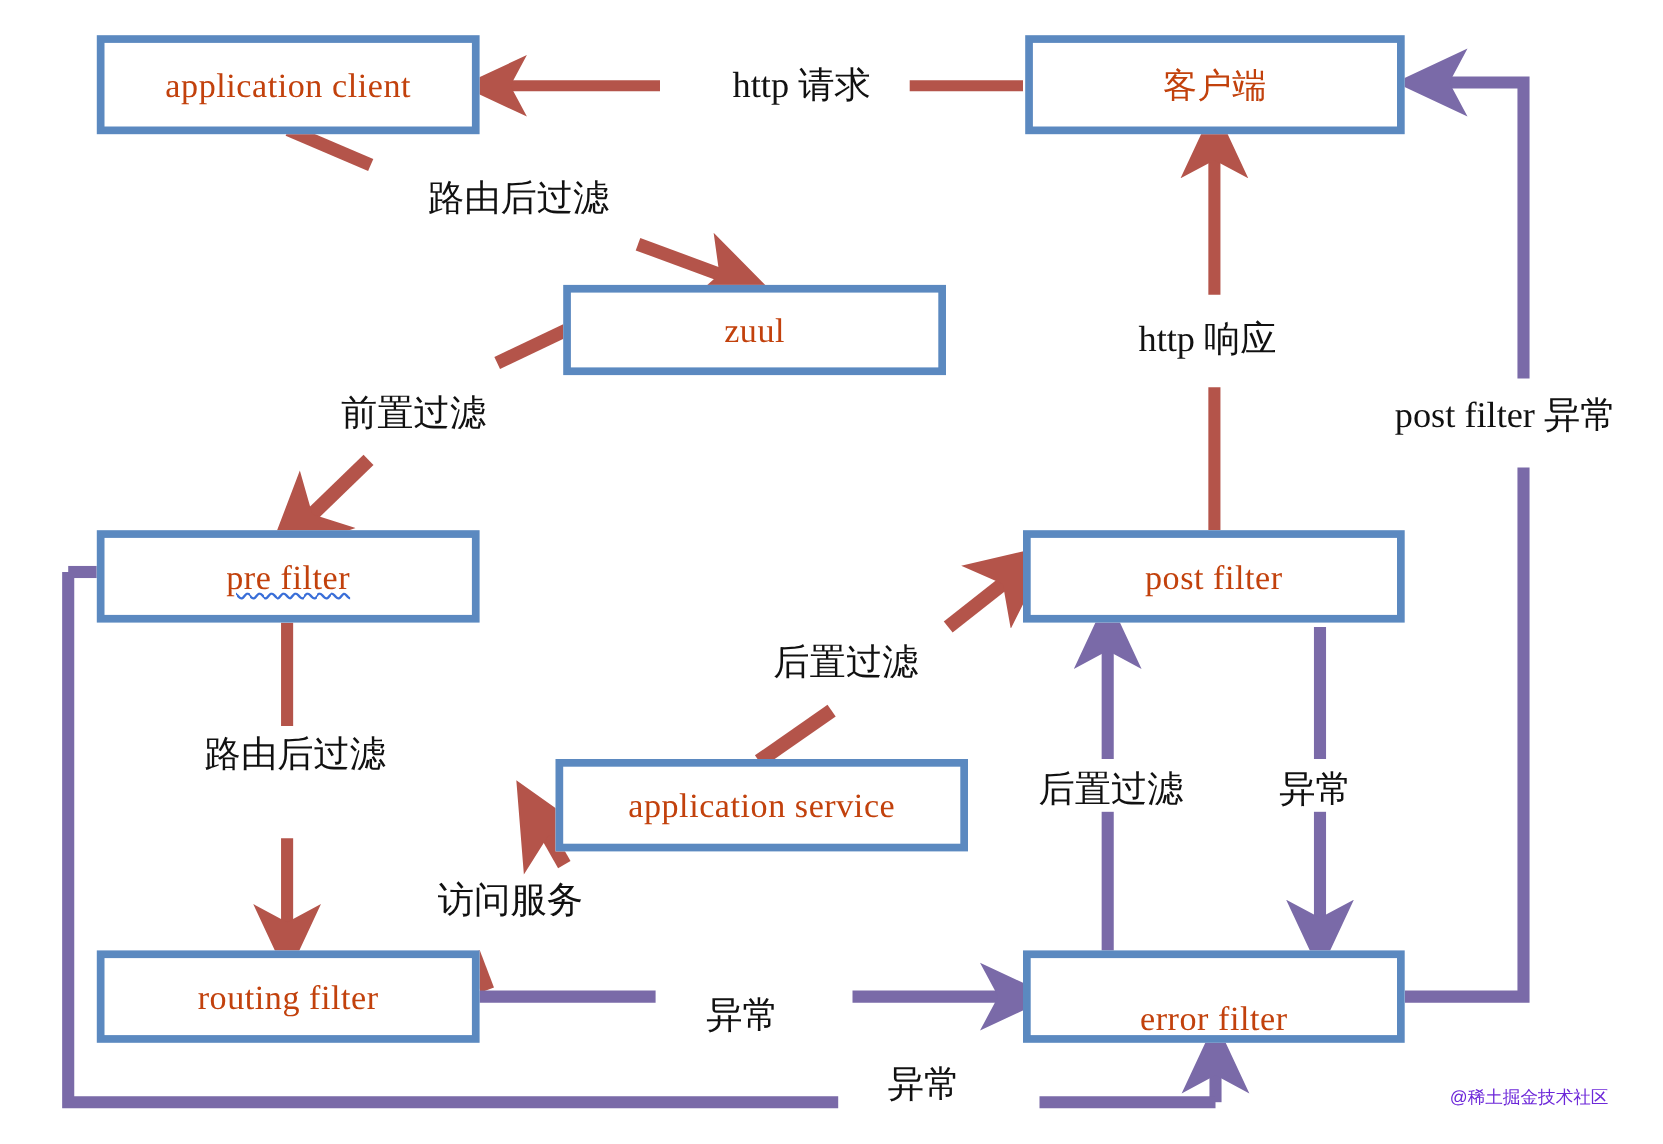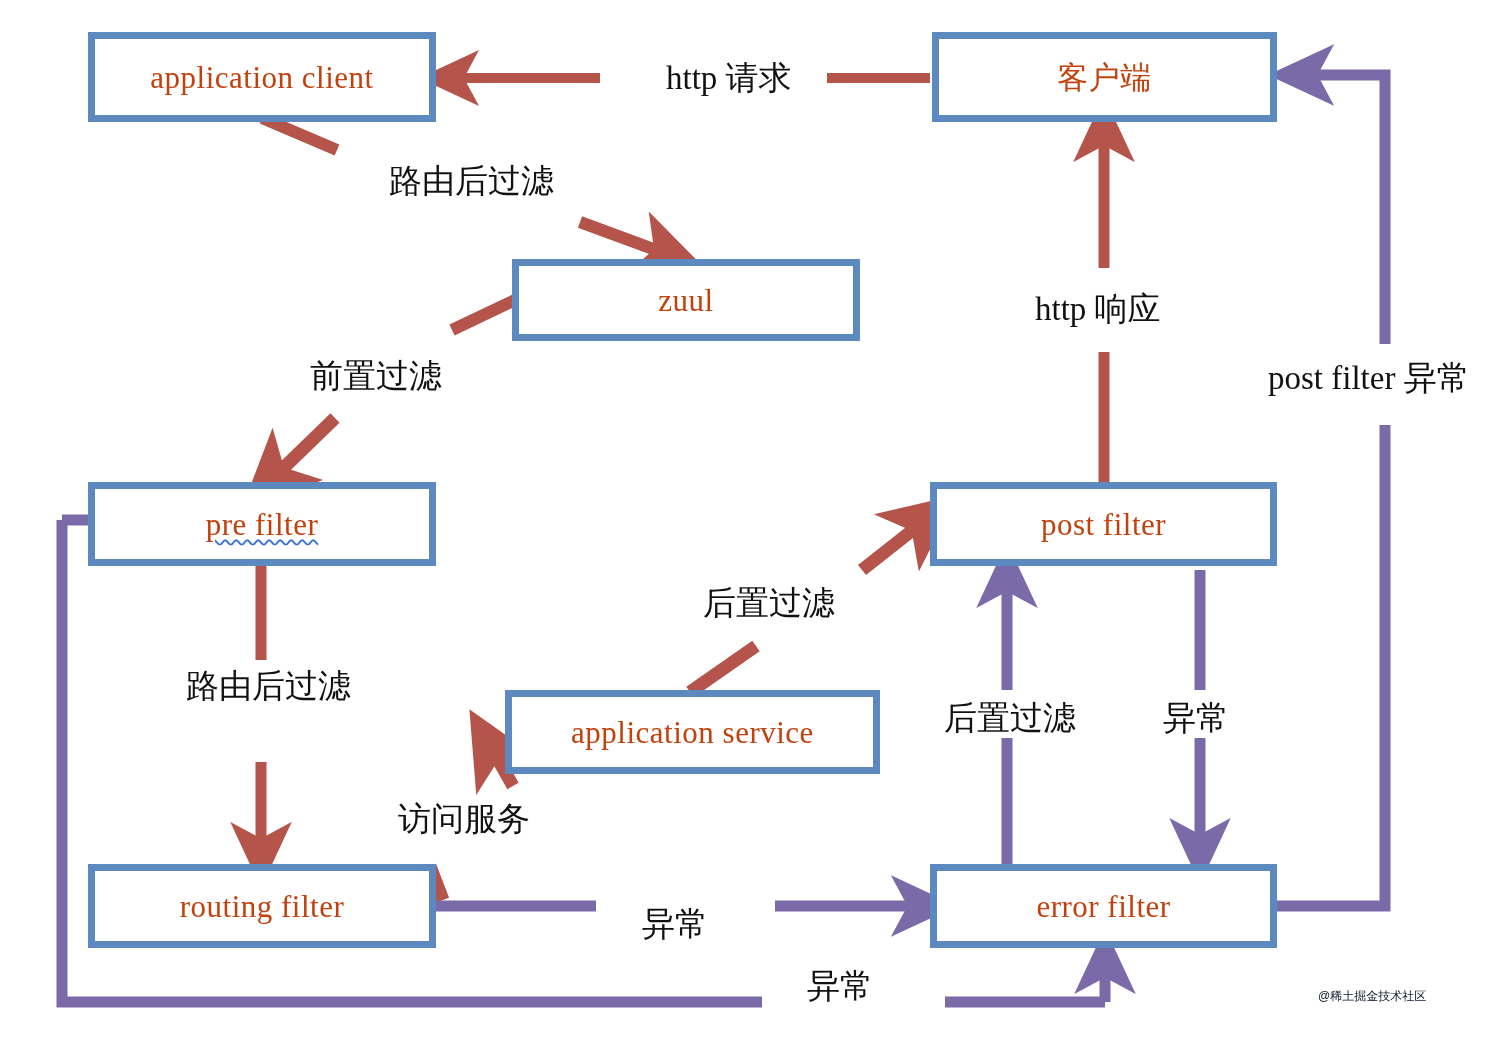--- a/index.html
+++ b/index.html
@@ -51,22 +51,22 @@
     color: #111111;
     white-space: nowrap;
     background: #ffffff;
     padding: 0 6px;
     line-height: 1.15;
     z-index: 4;
   }
   .watermark {
     position: absolute;
     font-family: "Liberation Sans", "DejaVu Sans", sans-serif;
-    font-size: 12px;
-    color: #0f172a;
+    font-size: 16px;
+    color: #6d28d9;
     white-space: nowrap;
     z-index: 5;
   }
 </style>
 </head>
 <body>
 
 <div id="canvas">
 
   <svg id="wires" viewBox="0 0 1512 1040" xmlns="http://www.w3.org/2000/svg">
@@ -163,21 +163,21 @@
   </div>
 
   <div class="node" style="left:930px; top:482px; width:347px; height:84px;">
     <span class="node-label">post filter</span>
   </div>
 
   <div class="node" style="left:88px; top:864px; width:348px; height:84px;">
     <span class="node-label">routing filter</span>
   </div>
 
-  <div class="node" style="left:930px; top:864px; width:347px; height:84px;">
+  <div class="node" style="left:930px; top:864px; width:347px; height:84px;align-items:flex-end;">
     <span class="node-label">error filter</span>
   </div>
 
   <div class="edge-label" style="left:612px; top:60px;margin-left:48px;">http 请求</div>
 
   <div class="edge-label" style="left:383px; top:163px;">路由后过滤</div>
 
   <div class="edge-label" style="left:288px; top:358px;margin-left:16px;">前置过滤</div>
 
   <div class="edge-label" style="left:180px; top:668px;">路由后过滤</div>

